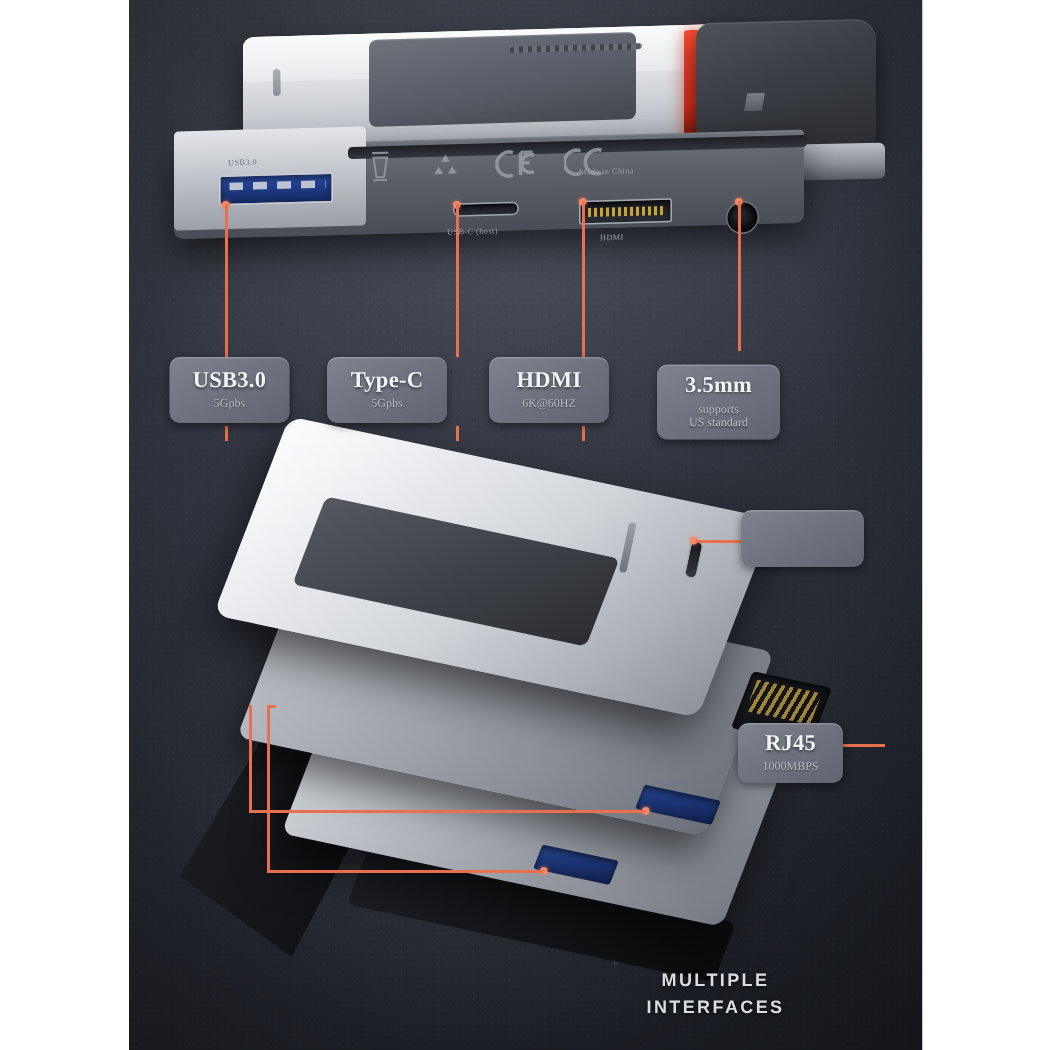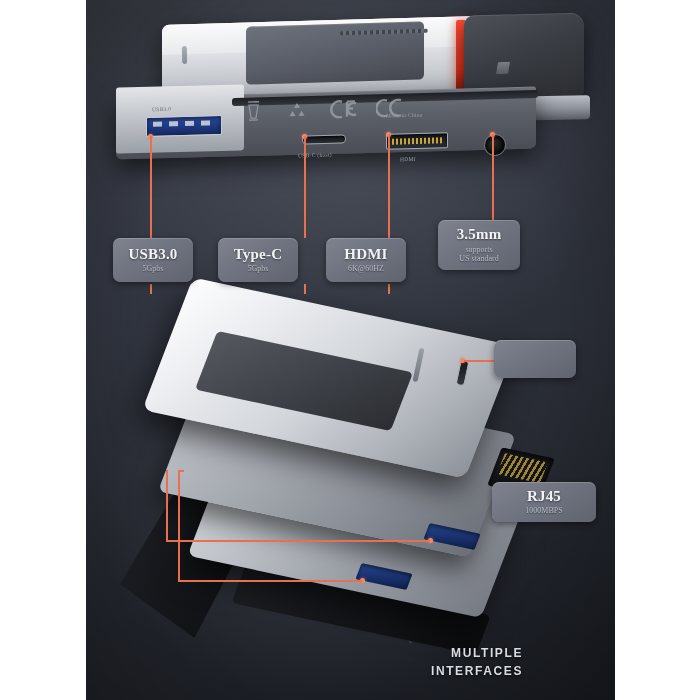--- a/index.html
+++ b/index.html
@@ -291,21 +291,21 @@
   .b-bottomedge {
     left:150px; top:588px; width:250px; height:42px;
     background:linear-gradient(120deg,#1d1f24 0%, #121417 60%, #0a0b0d 100%);
     border-radius:6px;
     transform:rotate(12deg) skewX(-9deg);
   }
 
   
   .footer {
     position:absolute; right:92px; bottom:20px; z-index:40;
-    text-align:right; color:#d9dce0;
+    text-align:center; color:#d9dce0;
     font-size:12px; font-weight:bold; letter-spacing:1.6px; line-height:1.45;
     text-shadow:0 1px 3px rgba(0,0,0,.7);
   }
 </style>
 </head>
 <body>
 
 <div id="stage">
 
   <div id="photo">
@@ -439,27 +439,27 @@
       <div class="chip" style="left:132px;top:238px;width:80px;height:44px">
         <div class="t1">Type-C</div>
         <div class="t2">5Gpbs</div>
       </div>
 
       <div class="chip" style="left:240px;top:238px;width:80px;height:44px">
         <div class="t1">HDMI</div>
         <div class="t2">6K@60HZ</div>
       </div>
 
-      <div class="chip" style="left:352px;top:220px;width:82px;height:50px">
+      <div class="chip" style="left:352px;top:243px;width:82px;height:50px">
         <div class="t1">3.5mm</div>
         <div class="t2" style="white-space:pre-line">supports
 US standard</div>
       </div>
 
-      <div class="chip" style="left:406px;top:482px;width:104px;height:40px">
+      <div class="chip" style="left:406px;top:482px;width:70px;height:40px">
         <div class="t1">RJ45</div>
         <div class="t2">1000MBPS</div>
       </div>
 
       <div class="chip blank" style="left:408px;top:340px;width:82px;height:38px">
         <div class="t1"></div>
       </div>
 
     </div>
 

